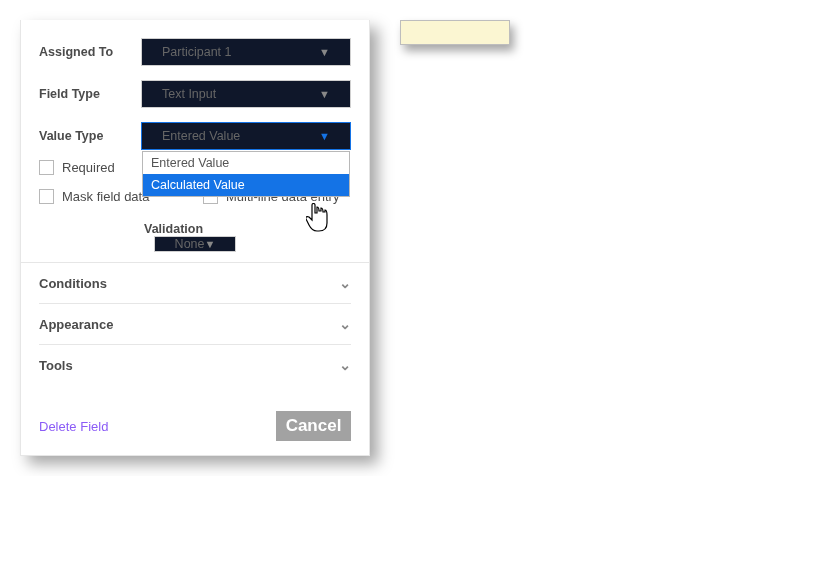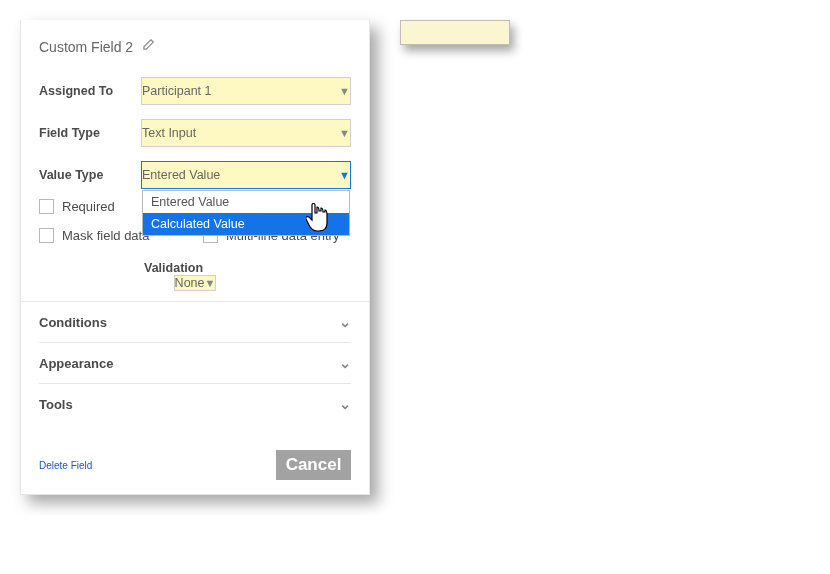--- a/index.html
+++ b/index.html
@@ -54,22 +54,22 @@
     flex: none;
     font-weight: 700;
     color: #4b4b4b;
     font-size: 12.5px;
   }
   .form-label.thin { font-weight: 400; }
   .select, .text-input {
     flex: 1;
     height: 28px;
     border: 1px solid #d0d0d0;
-    background: #fef9c3;
-    padding: 0 0;
+    background: #0f172a;
+    padding: 0 20px;
     color: #666;
     font-size: 12.5px;
     display: flex;
     align-items: center;
     justify-content: space-between;
     position: relative;
   }
   .select .caret {
     color: #888;
     font-size: 11px;
@@ -141,22 +141,22 @@
   }
   .footer {
     display: flex;
     align-items: center;
     justify-content: flex-end;
     gap: 12px;
     margin-top: 26px;
   }
   .footer .delete {
     margin-right: auto;
-    color: #1d4ed8;
-    font-size: 10px;
+    color: #8b5cf6;
+    font-size: 13px;
     cursor: pointer;
   }
   .btn {
     min-width: 75px;
     height: 30px;
     border: none;
     font-size: 17px;
     font-weight: 600;
     cursor: pointer;
     display: flex;
@@ -175,28 +175,20 @@
 </style>
 </head>
 <body>
 
 <div class="stage">
 
   <div class="yellow-field"></div>
 
   <div class="panel">
 
-    <div class="title-row">
-      <span>Custom Field 2</span>
-      <span>
-        <svg width="14" height="14" viewBox="0 0 24 24" fill="none" stroke="#888" stroke-width="2">
-          <path d="M17 3l4 4-12 12H5v-4L17 3z"></path>
-        </svg>
-      </span>
-    </div>
 
     <div class="form-row">
       <div class="form-label">Assigned To</div>
       <div class="select">
         <span>Participant 1</span>
         <span class="caret">▼</span>
       </div>
     </div>
 
     <div class="form-row">

